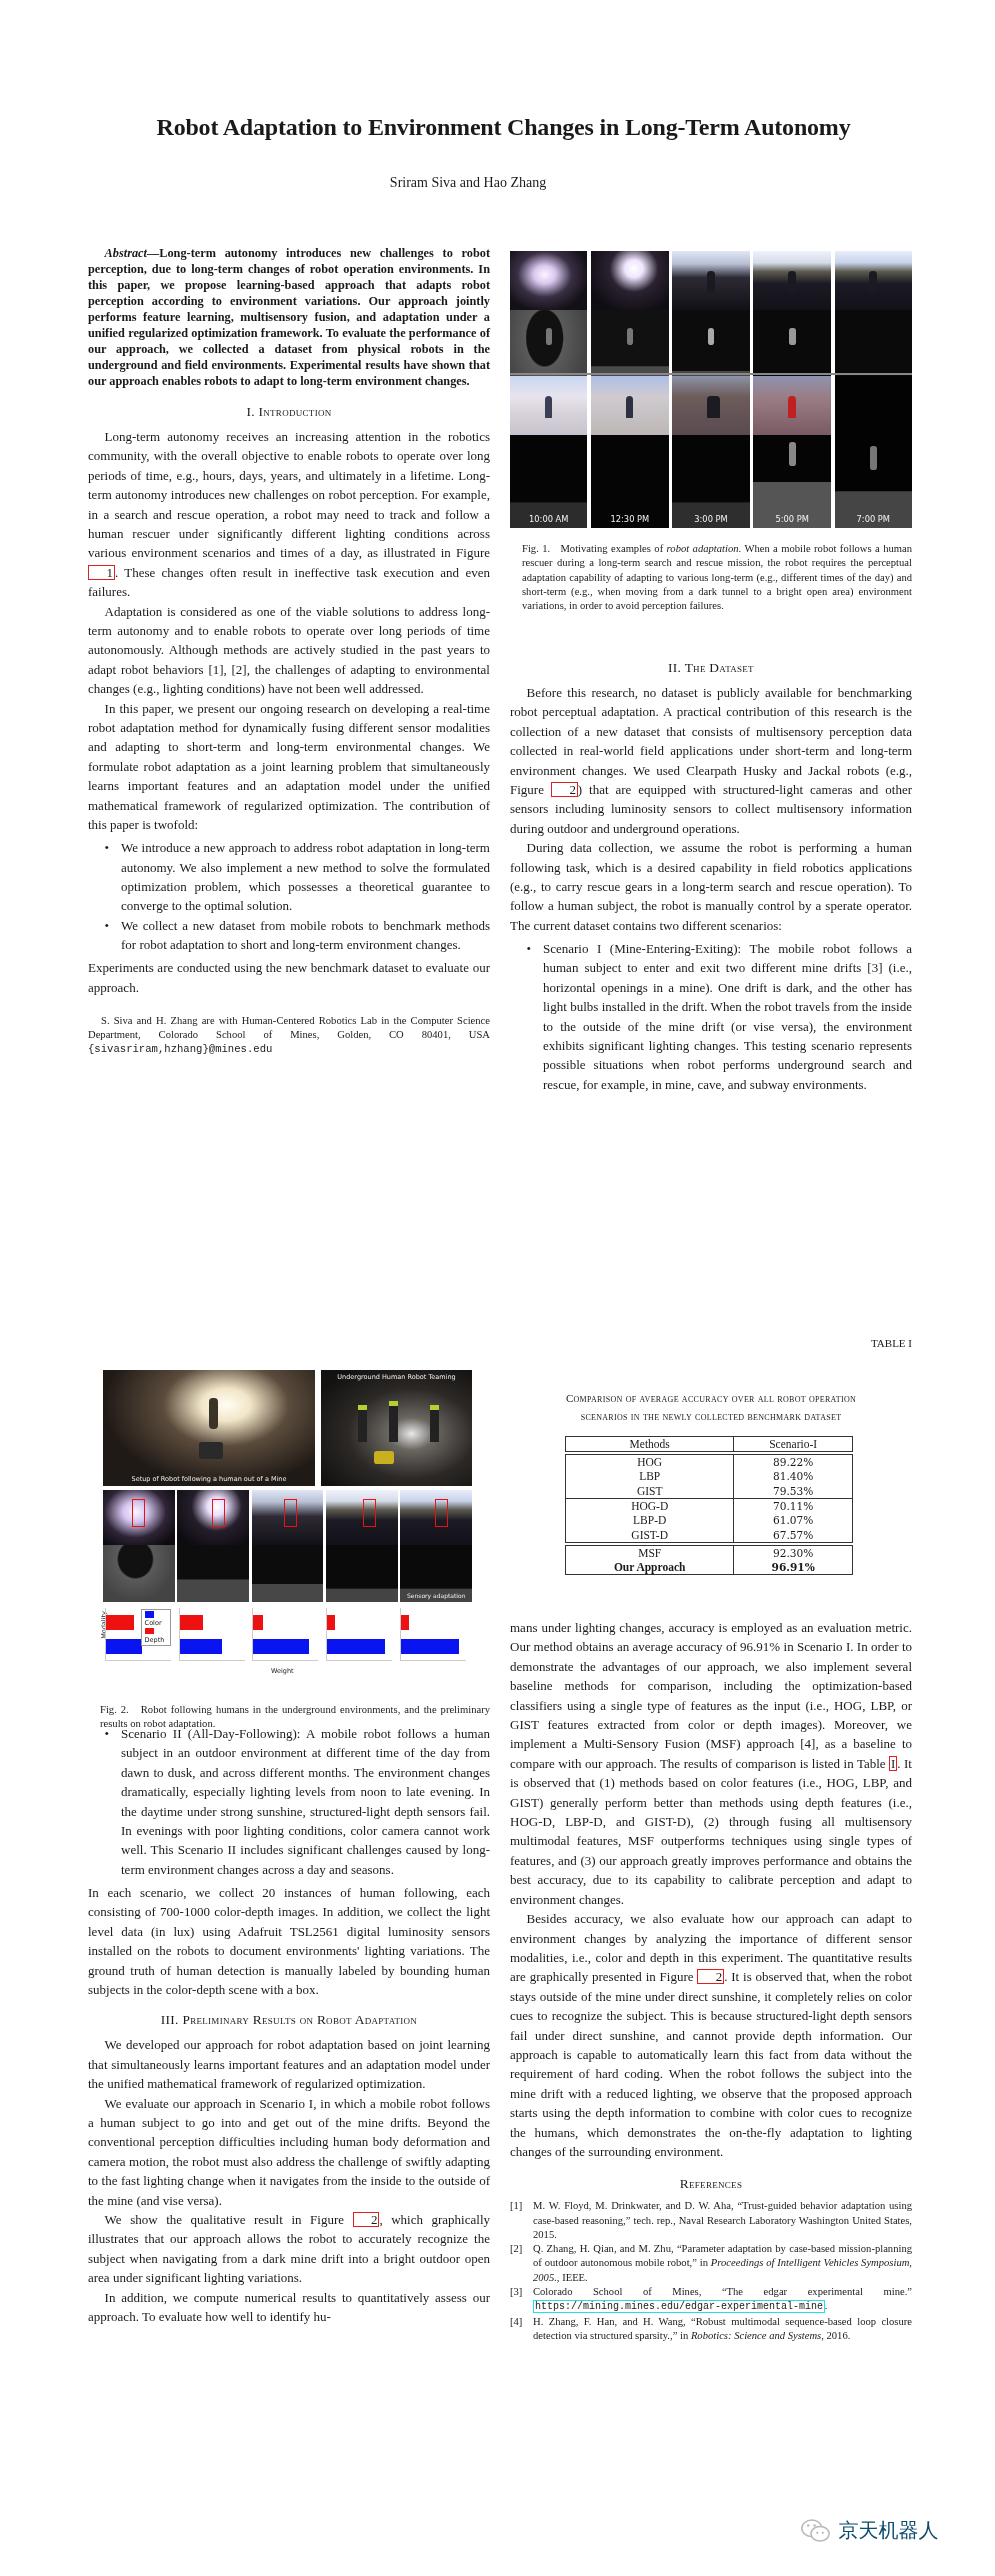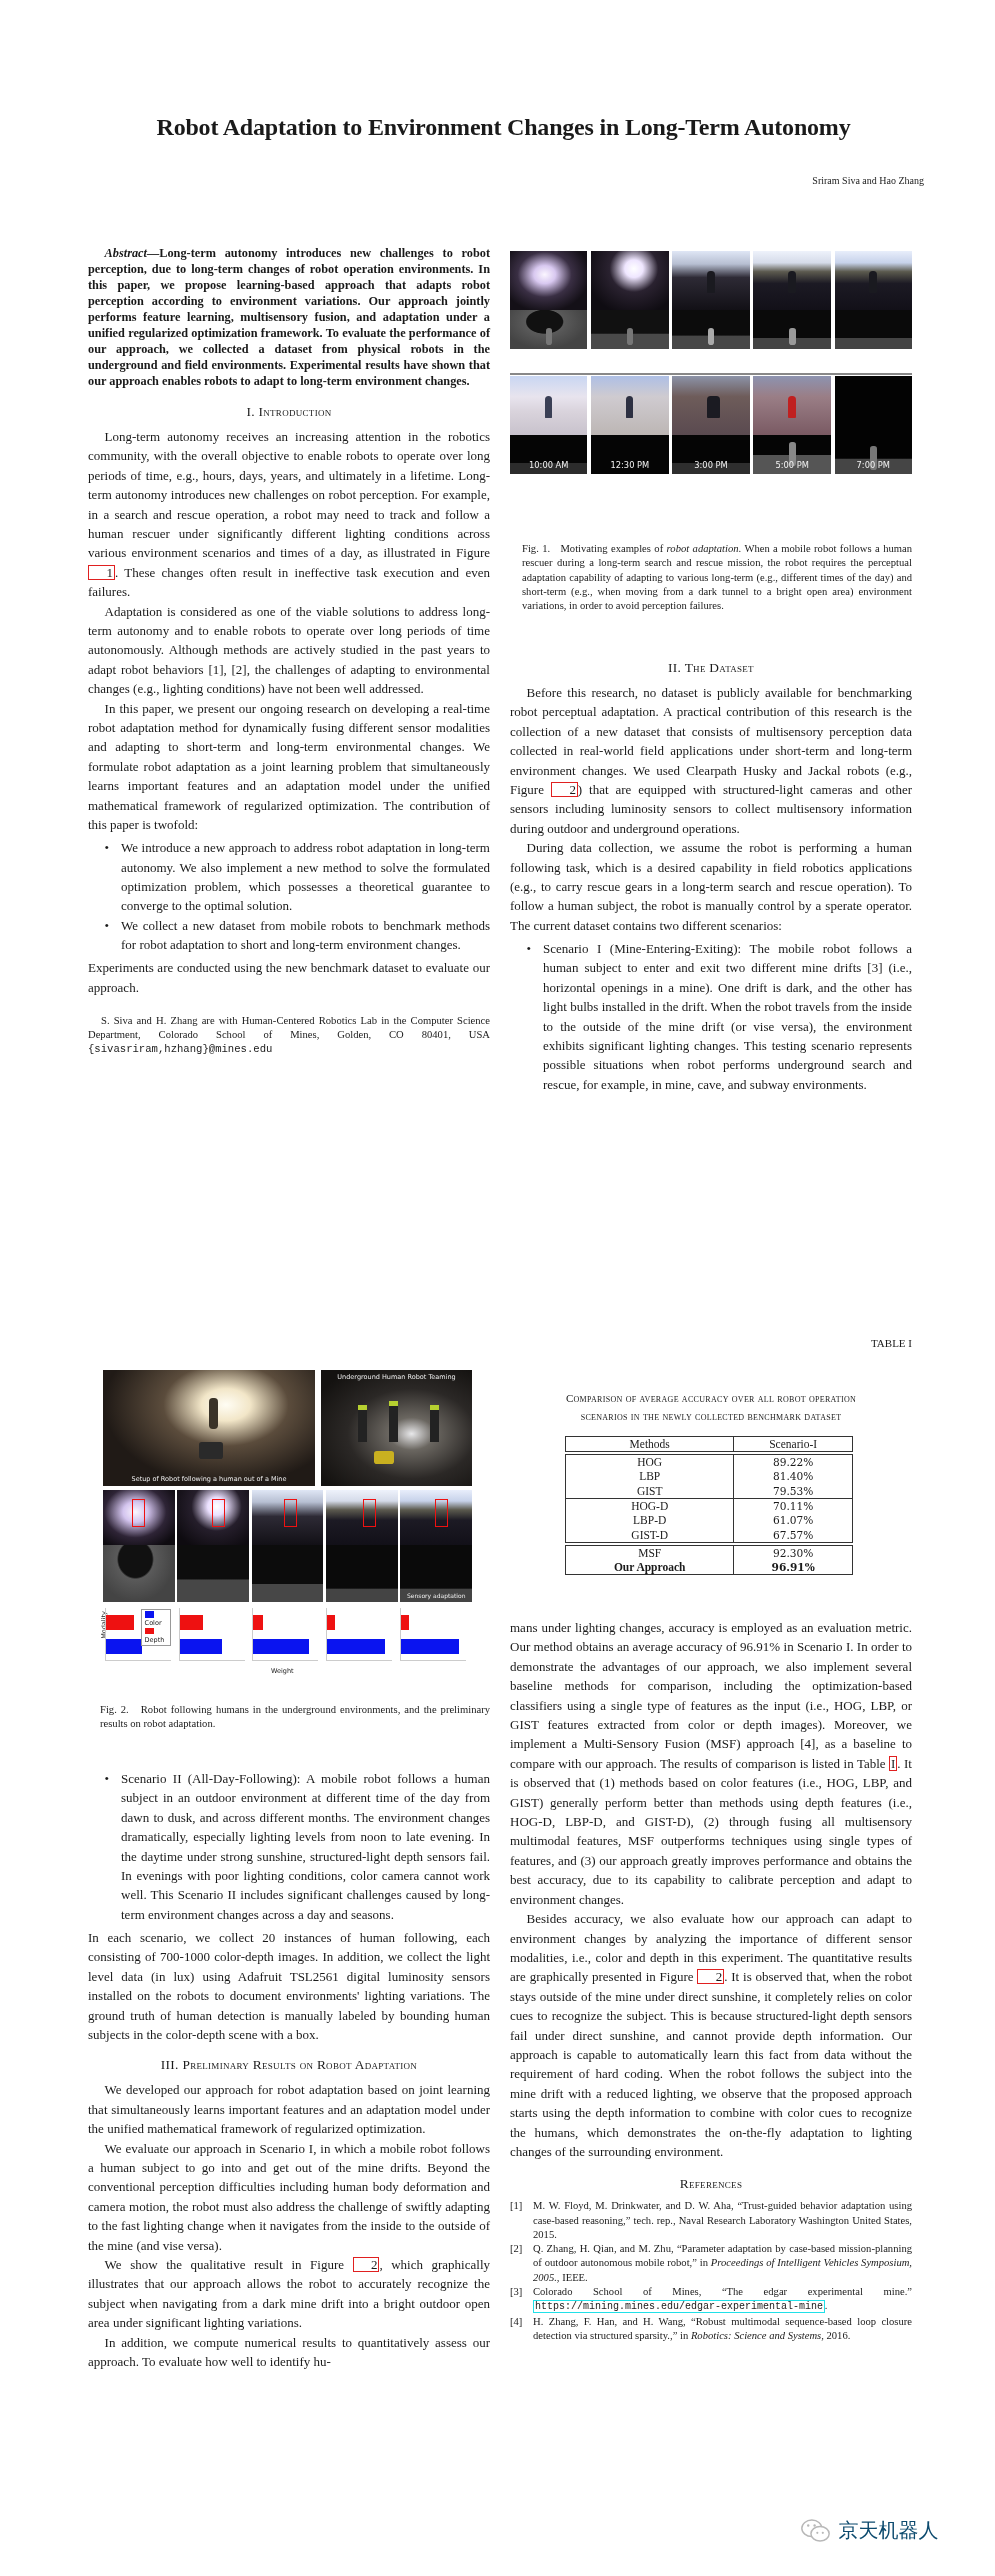--- a/index.html
+++ b/index.html
@@ -1,21 +1,21 @@
 <!DOCTYPE html>
 <html style="font-size:14.7px"><head>
 <meta charset="utf-8">
 <style>
   * { margin: 0; padding: 0; box-sizing: border-box; }
   html, body { width: 995px; height: 2576px; background: #ffffff; overflow: hidden; }
   body { position: relative; font-family: "Liberation Serif", "DejaVu Serif", serif; color: #1a1a1a; }
 
   .abs { position: absolute; padding-left: 12px; }
   .title { left: 0; width: 995px; top: 114px; text-align: center; font-size: 24px; font-weight: bold; letter-spacing: -0.2px; }
-  .authors { left: 0; width: 924px; top: 175px; text-align: right; font-size: 10px; }
+  .authors { left: 0; width: 924px; top: 175px; text-align: center; font-size: 14px; }
 
   .col { position: absolute; width: 402px; font-size: 13px; line-height: 19.4px; text-align: justify; }
   .col.left { left: 88px; }
   .col.right { left: 510px; }
 
   .abstract { font-weight: bold; font-size: 12.3px; line-height: 16px; text-indent: 16.6px; }
   .abstract i { font-weight: bold; }
 
   .sec-head { text-align: center; font-variant: small-caps; font-size: 13.4px; margin: 11px 0 5.5px; letter-spacing: 0.3px; }
   .para { text-indent: 16.6px; }
@@ -27,21 +27,21 @@
 
   .ref-box-red { display: inline-block; border: 0.9px solid #e02020; line-height: 13px; padding: 0 0.9px; }
   .footnote { font-size: 10.6px; line-height: 14.3px; text-indent: 13px; margin-top: 16.6px; }
   .mono { font-family: "Liberation Mono", "DejaVu Sans Mono", monospace; font-size: 10.6px; }
 
   .caption { font-size: 10.6px; line-height: 14.3px; text-align: justify; }
 
   
   .fig1 { position: absolute; left: 510px; top: 251px; width: 402px; height: 243px; }
   .f1-row { position: absolute; left: 0; width: 402px; height: 118px; display: flex; gap: 3.7px; }
-  .f1-cell { position: relative; flex: 1; height: 98px; background: #0c0c0e; overflow: hidden; }
+  .f1-cell { position: relative; flex: 1; height: 152px; background: #0c0c0e; overflow: hidden; }
   .f1-cell .rgb { position: absolute; left: 0; right: 0; top: 0; height: 59px; }
   .f1-cell .depth { position: absolute; left: 0; right: 0; top: 59px; bottom: 0; background: linear-gradient(#0a0a0a 55%, #444 56%, #3a3a3a 100%); }
   .f1-cell .figure { position: absolute; width: 7.4px; height: 22px; background: #1a1a20; border-radius: 3.7px 3.7px 0.9px 0.9px; left: 45%; top: 20px; }
   .f1-cell .dfig { position: absolute; width: 6.5px; height: 16.6px; background: #777; border-radius: 2.8px; left: 46%; top: 77px; }
   .f1-sep { position: absolute; left: 0; top: 122px; width: 402px; height: 1.8px; background: #888; }
   .time-label { position: absolute; bottom: 3.7px; left: 0; right: 0; text-align: center; color: #f2f2f2; font-family: "DejaVu Sans", sans-serif; font-size: 8.3px; }
 
   
   .fig2 { position: absolute; left: 103px; top: 1370px; width: 369px; height: 318px; }
   .f2-top { position: absolute; top: 0; height: 116px; overflow: hidden; }
@@ -244,21 +244,21 @@
     <div class="mini" style="left:297px; width:66px;">
       <div class="bar" style="top:7.4px; width:8.3px; background:#ee1111;"></div>
       <div class="bar" style="top:31px; width:58px; background:#0a14f0;"></div>
     </div>
     <div class="axis-x">Weight</div>
   </div>
 </div>
 
 <p class="abs caption" style="left:88px; top:1703px; width:402px;"><span>Fig. 2.</span>&nbsp;&nbsp;&nbsp;<span>Robot following humans in the underground environments, and the preliminary results on robot adaptation.</span></p>
 
-<div class="col left" style="top:1769px;">
+<div class="col left" style="top:1724px;">
   <ul class="bullets" style="margin-top:0;">
     <li>Scenario II (All-Day-Following): A mobile robot follows a human subject in an outdoor environment at different time of the day from dawn to dusk, and across different months. The environment changes dramatically, especially lighting levels from noon to late evening. In the daytime under strong sunshine, structured-light depth sensors fail. In evenings with poor lighting conditions, color camera cannot work well. This Scenario II includes significant challenges caused by long-term environment changes across a day and seasons.</li>
   </ul>
   <p class="para noindent">In each scenario, we collect 20 instances of human following, each consisting of 700-1000 color-depth images. In addition, we collect the light level data (in lux) using Adafruit TSL2561 digital luminosity sensors installed on the robots to document environments' lighting variations. The ground truth of human detection is manually labeled by bounding human subjects in the color-depth scene with a box.</p>
   <div class="sec-head">III. Preliminary Results on Robot Adaptation</div>
   <p class="para">We developed our approach for robot adaptation based on joint learning that simultaneously learns important features and an adaptation model under the unified mathematical framework of regularized optimization.</p>
   <p class="para">We evaluate our approach in Scenario I, in which a mobile robot follows a human subject to go into and get out of the mine drifts. Beyond the conventional perception difficulties including human body deformation and camera motion, the robot must also address the challenge of swiftly adapting to the fast lighting change when it navigates from the inside to the outside of the mine (and vise versa).</p>
   <p class="para"><span>We show the qualitative result in Figure </span><span class="ref-box-red">2</span><span>, which graphically illustrates that our approach allows the robot to accurately recognize the subject when navigating from a dark mine drift into a bright outdoor open area under significant lighting variations.</span></p>
   <p class="para">In addition, we compute numerical results to quantitatively assess our approach. To evaluate how well to identify hu-</p>
 </div>

